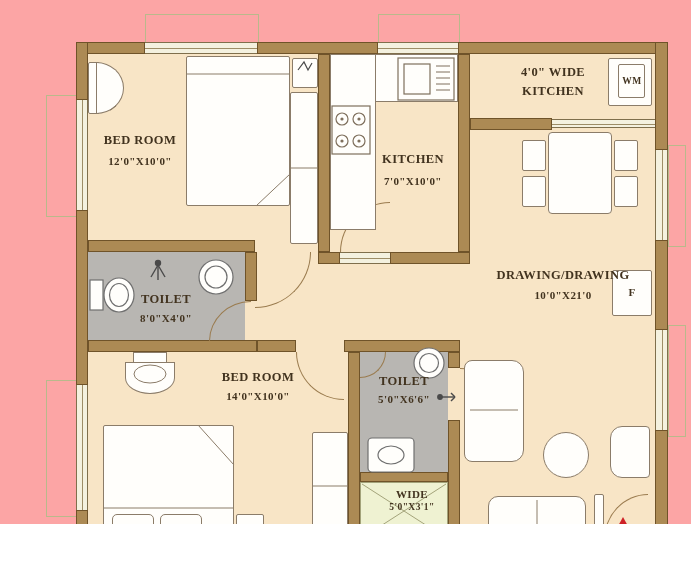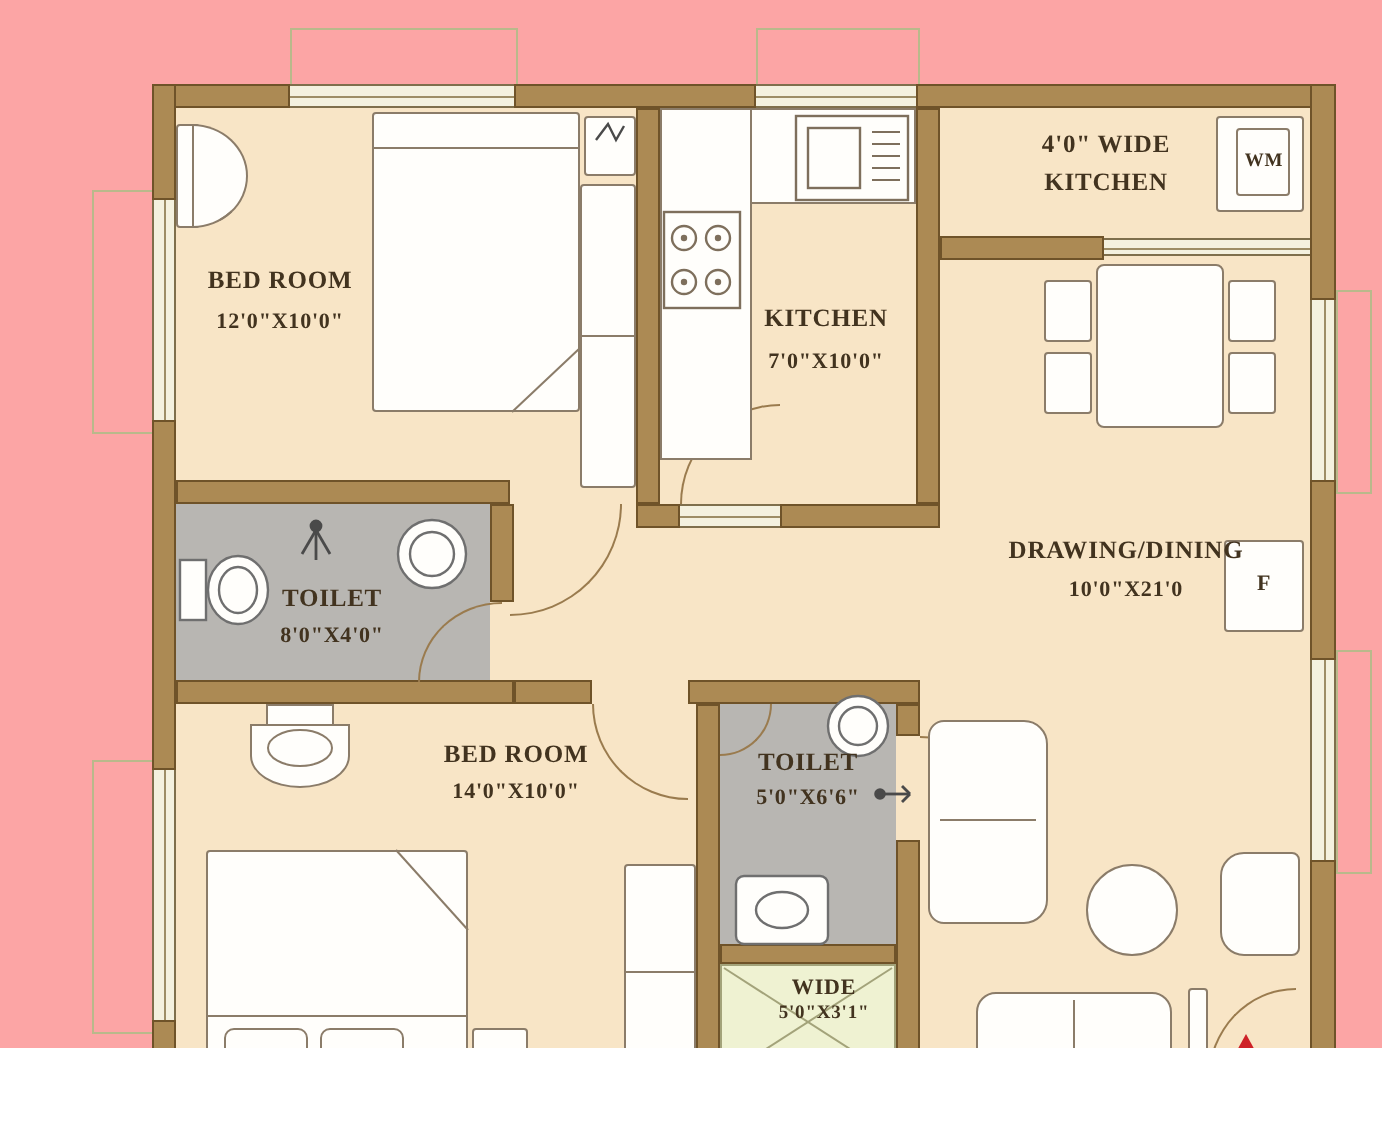--- a/index.html
+++ b/index.html
@@ -232,21 +232,21 @@
 
   <div class="lbl" style="left:140px;top:134px;">BED ROOM</div>
   <div class="lbl dim" style="left:140px;top:156px;">12'0"X10'0"</div>
 
   <div class="lbl" style="left:413px;top:153px;">KITCHEN</div>
   <div class="lbl dim" style="left:413px;top:176px;">7'0"X10'0"</div>
 
   <div class="lbl" style="left:553px;top:66px;">4'0"  WIDE</div>
   <div class="lbl" style="left:553px;top:85px;">KITCHEN</div>
 
-  <div class="lbl" style="left:563px;top:269px;">DRAWING/DINING</div>
+  <div class="lbl" style="left:563px;top:269px;">DRAWING/DRAWING</div>
   <div class="lbl dim" style="left:563px;top:290px;">10'0"X21'0</div>
 
   <div class="lbl" style="left:166px;top:293px;">TOILET</div>
   <div class="lbl dim" style="left:166px;top:313px;">8'0"X4'0"</div>
 
   <div class="lbl" style="left:258px;top:371px;">BED ROOM</div>
   <div class="lbl dim" style="left:258px;top:391px;">14'0"X10'0"</div>
 
   <div class="lbl" style="left:404px;top:375px;">TOILET</div>
   <div class="lbl dim" style="left:404px;top:394px;">5'0"X6'6"</div>

